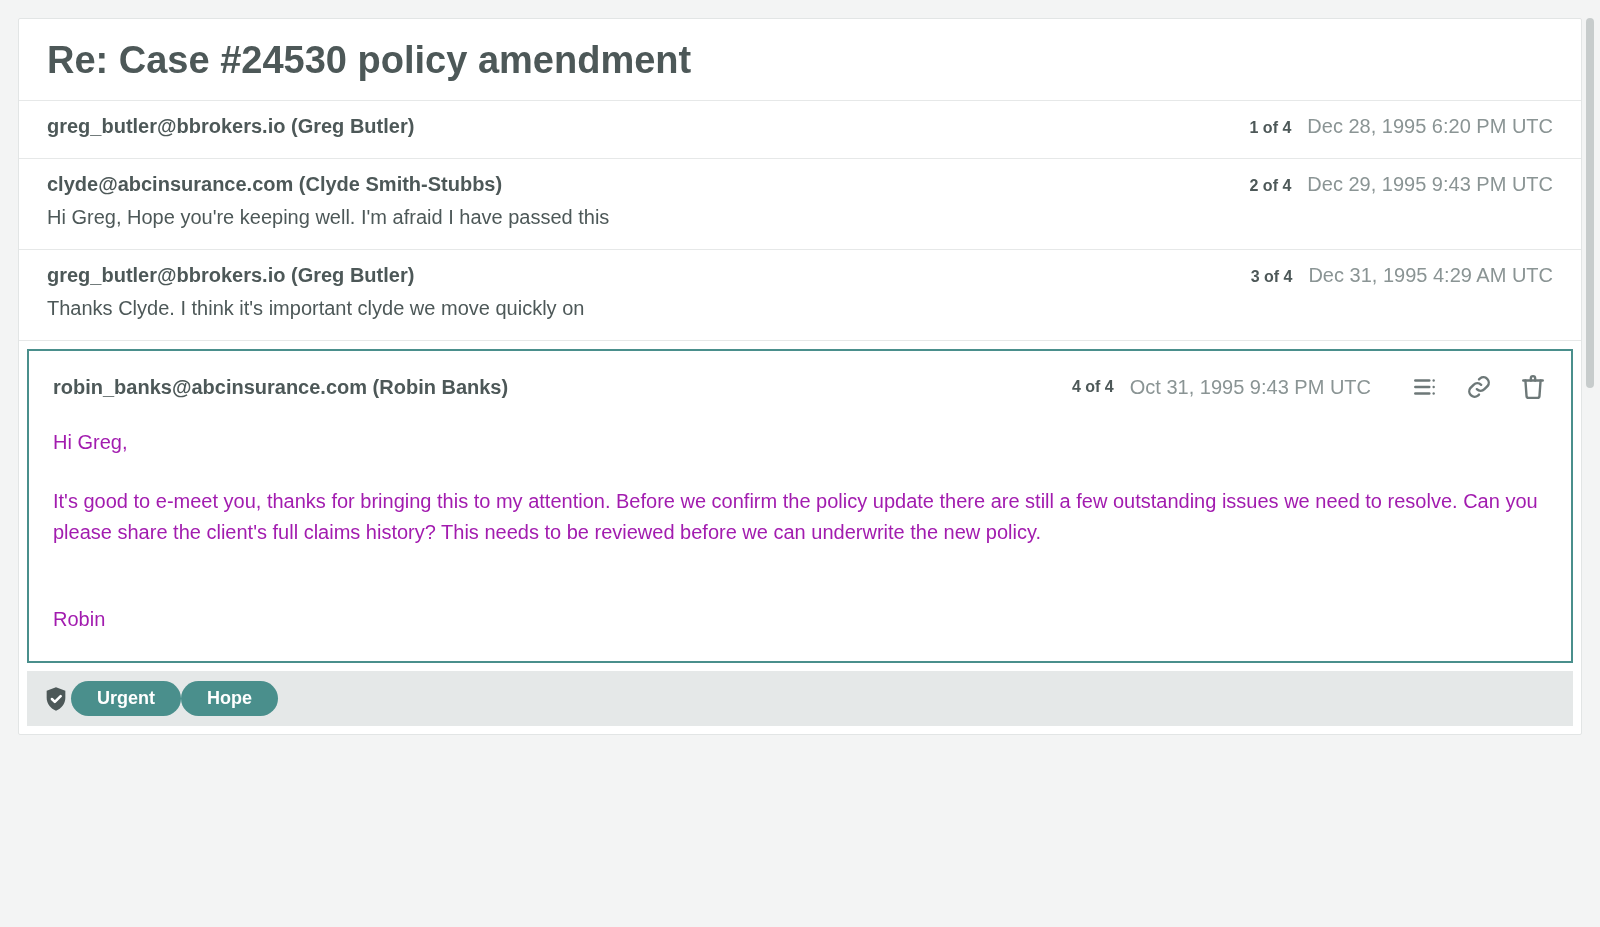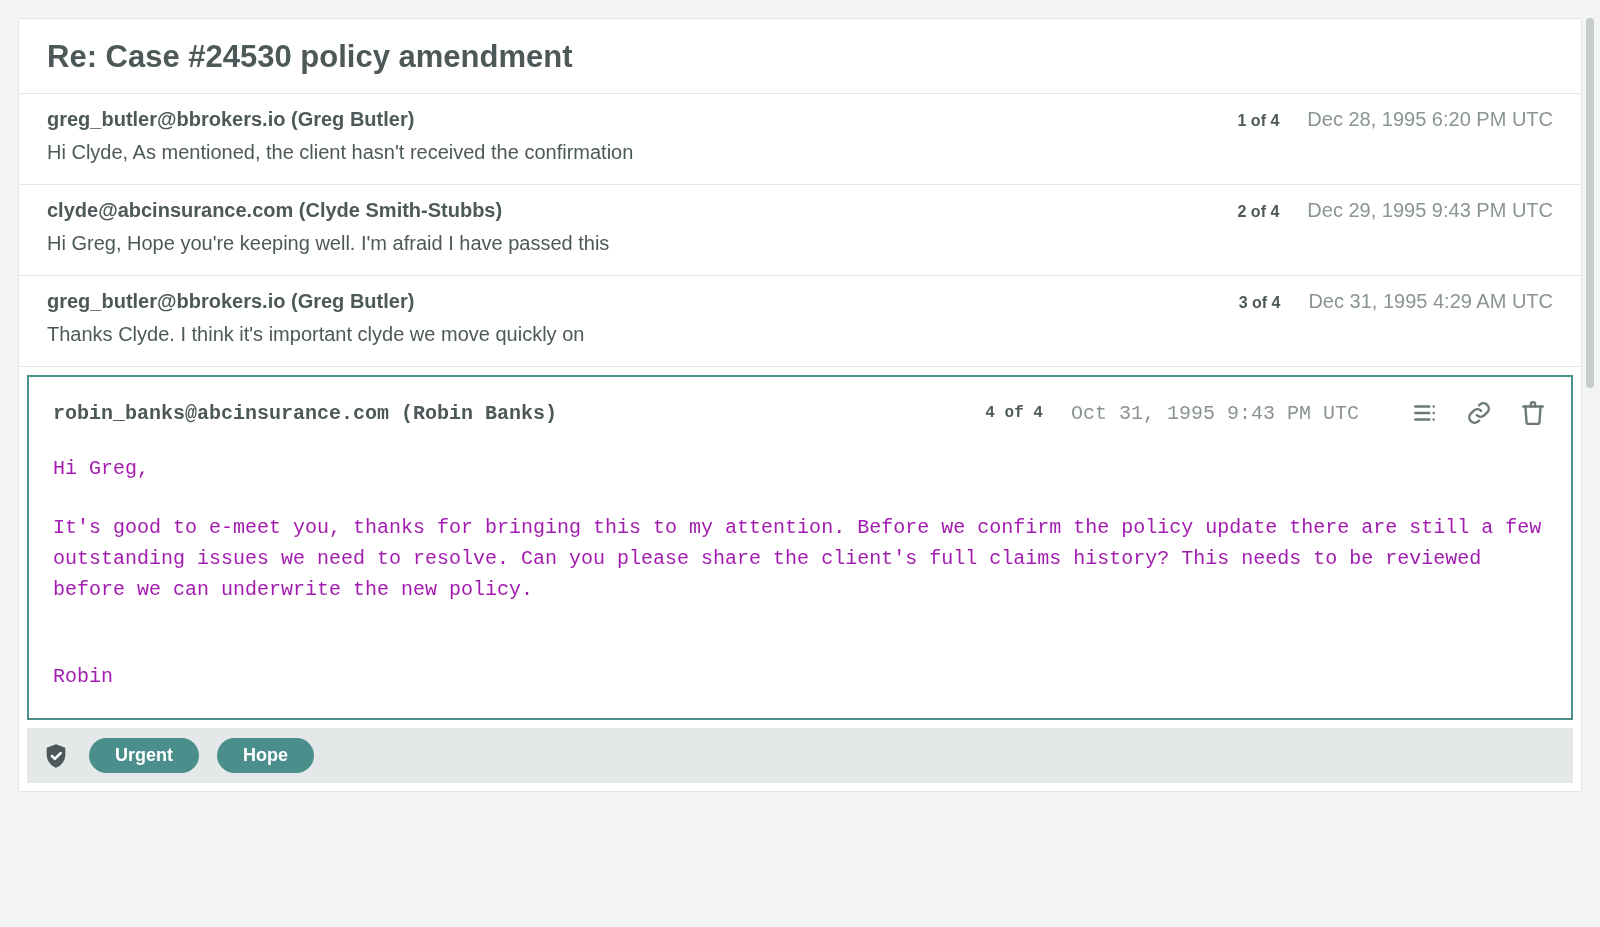--- a/index.html
+++ b/index.html
@@ -15,33 +15,33 @@
     padding: 18px 18px 0 18px;
   }
   .card {
     background: #fff;
     border: 1px solid #e2e5e5;
     border-radius: 2px;
     overflow: hidden;
   }
   .subject {
     padding: 20px 28px 18px 28px;
-    font-size: 31px;
+    font-size: 38px;
     font-weight: 700;
     color: #4d5858;
     border-bottom: 1px solid #e6e8e8;
   }
   .msg {
     padding: 14px 28px 20px 28px;
     border-bottom: 1px solid #e6e8e8;
   }
   .msg-header {
     display: flex;
     align-items: baseline;
-    gap: 28px;
+    gap: 16px;
   }
   .from {
     font-size: 20px;
     font-weight: 700;
     color: #4d5858;
     flex: 0 0 auto;
   }
   .spacer { flex: 1 1 auto; }
   .count {
     font-size: 16px;
@@ -57,21 +57,20 @@
   .snippet {
     margin-top: 10px;
     font-size: 20px;
     color: #4d5858;
   }
   .msg-expanded {
     border: 2px solid #4a8f8c;
     margin: 8px;
     padding: 22px 24px 26px 24px;
     border-bottom: 2px solid #4a8f8c;
-    font-family: Liberation Mono, monospace;
   }
   .msg-expanded .msg-header {
     align-items: center;
   }
   .actions {
     display: flex;
     gap: 26px;
     margin-left: 24px;
   }
   .icon-btn {
@@ -91,21 +90,20 @@
     color: #a21caf;
   }
   .body p { margin: 0 0 0 0; }
   .body .para-gap { height: 28px; }
   .footer-bar {
     margin: 0 8px 8px 8px;
     background: #e5e8e8;
     padding: 10px 14px;
     display: flex;
     align-items: center;
-    gap: 18px;
   }
   .shield {
     width: 30px; height: 30px;
     display: inline-flex; align-items: center; justify-content: center;
     color: #4d5858;
   }
   .shield svg { width: 28px; height: 28px; }
   .tag {
     background: #4a8f8c;
     color: #fff;
@@ -134,21 +132,20 @@
 
     <div class="subject">Re: Case #24530 policy amendment</div>
 
     <div class="msg">
       <div class="msg-header">
         <div class="from">greg_butler@bbrokers.io (Greg Butler)</div>
         <div class="spacer"></div>
         <div class="count">1 of 4</div>
         <div class="date">Dec 28, 1995 6:20 PM UTC</div>
       </div>
-      <div class="snippet">Hi Clyde, As mentioned, the client hasn't received the confirmation</div>
     </div>
 
     <div class="msg">
       <div class="msg-header">
         <div class="from">clyde@abcinsurance.com (Clyde Smith-Stubbs)</div>
         <div class="spacer"></div>
         <div class="count">2 of 4</div>
         <div class="date">Dec 29, 1995 9:43 PM UTC</div>
       </div>
       <div class="snippet">Hi Greg, Hope you're keeping well. I'm afraid I have passed this</div>

